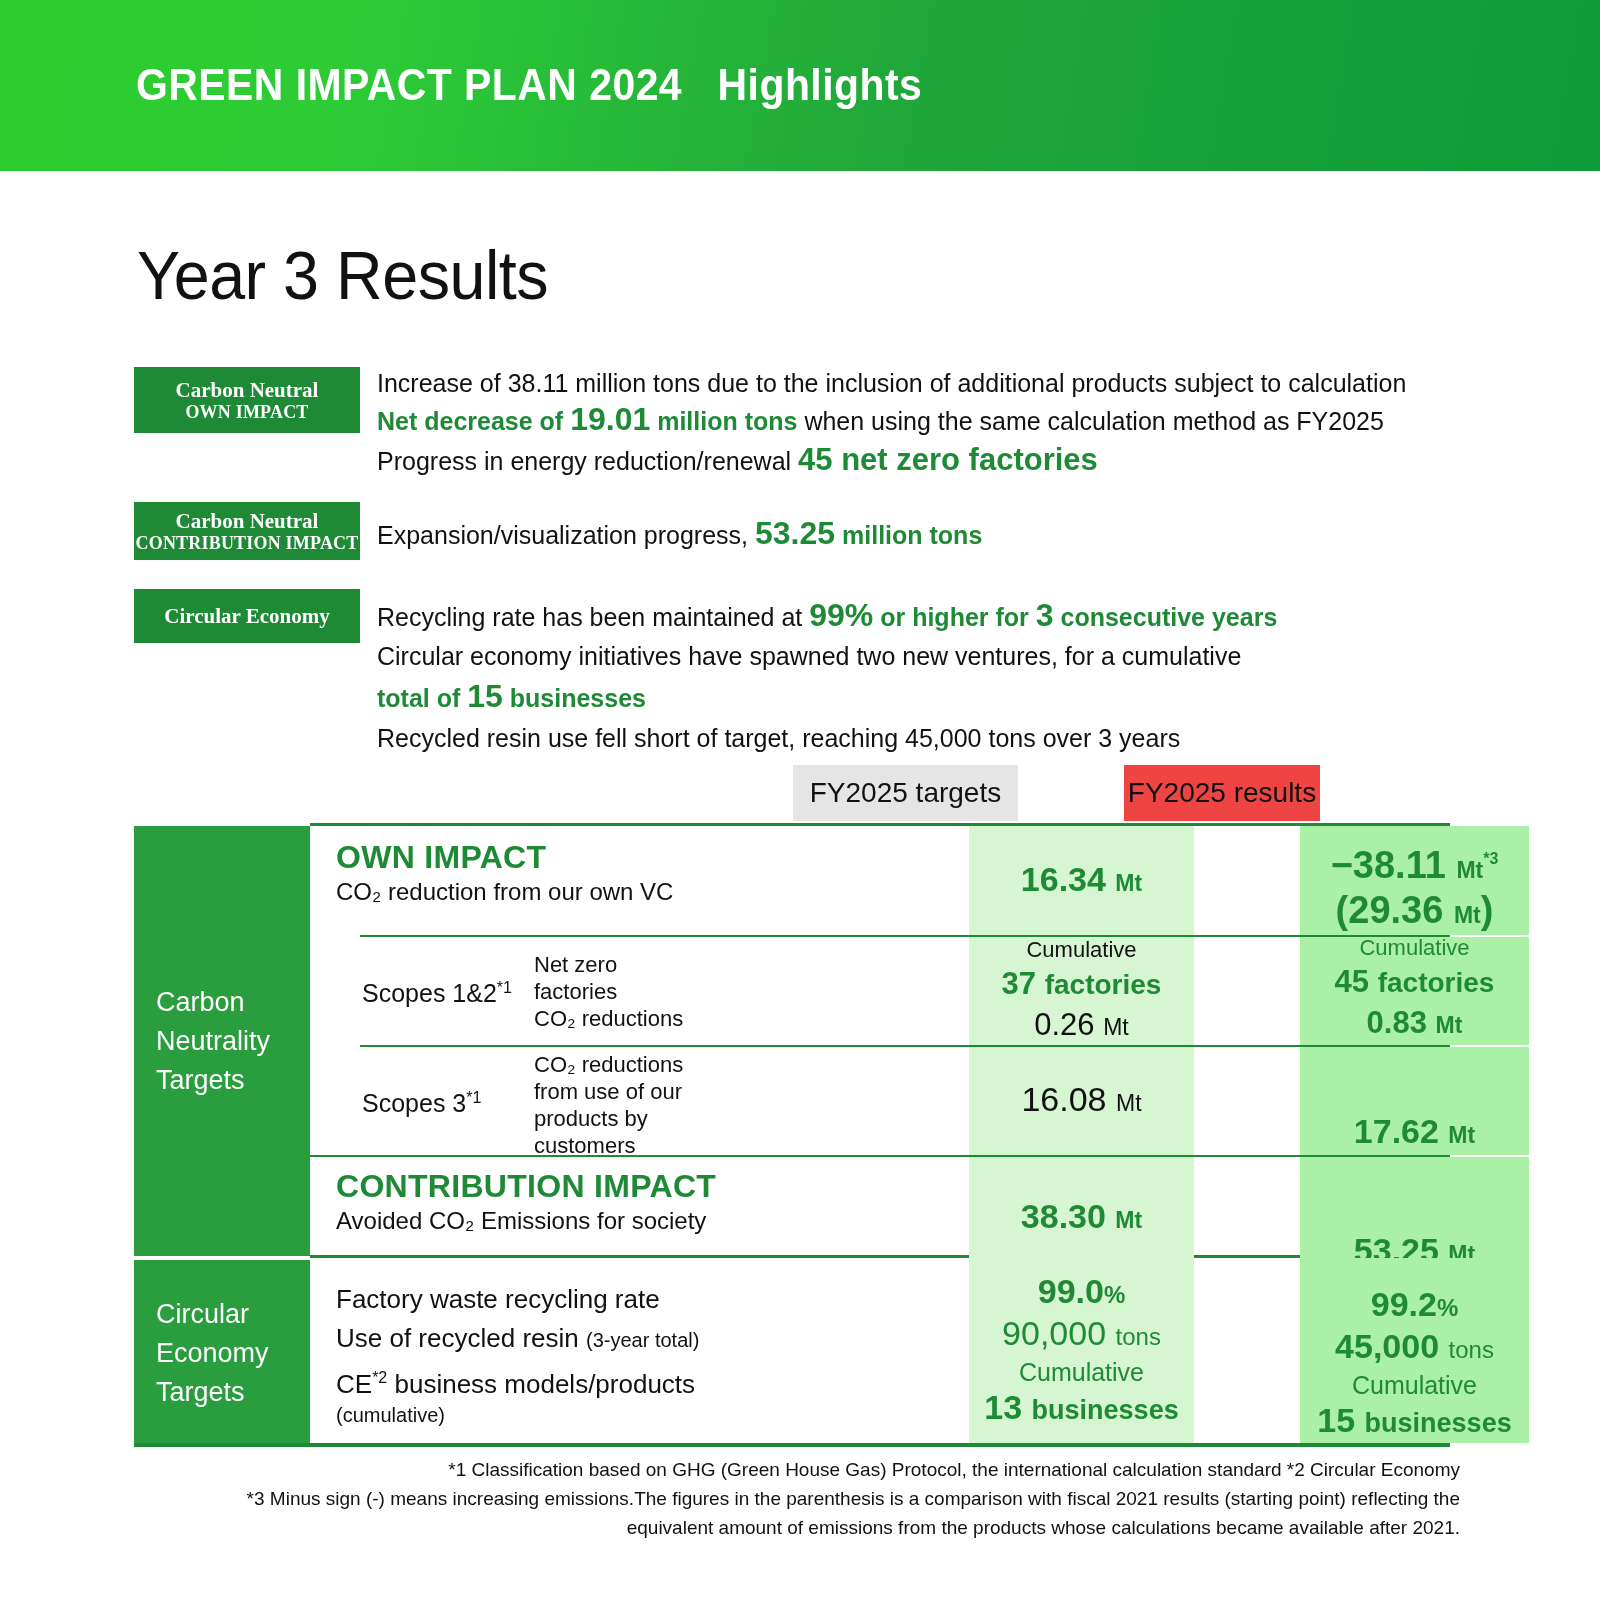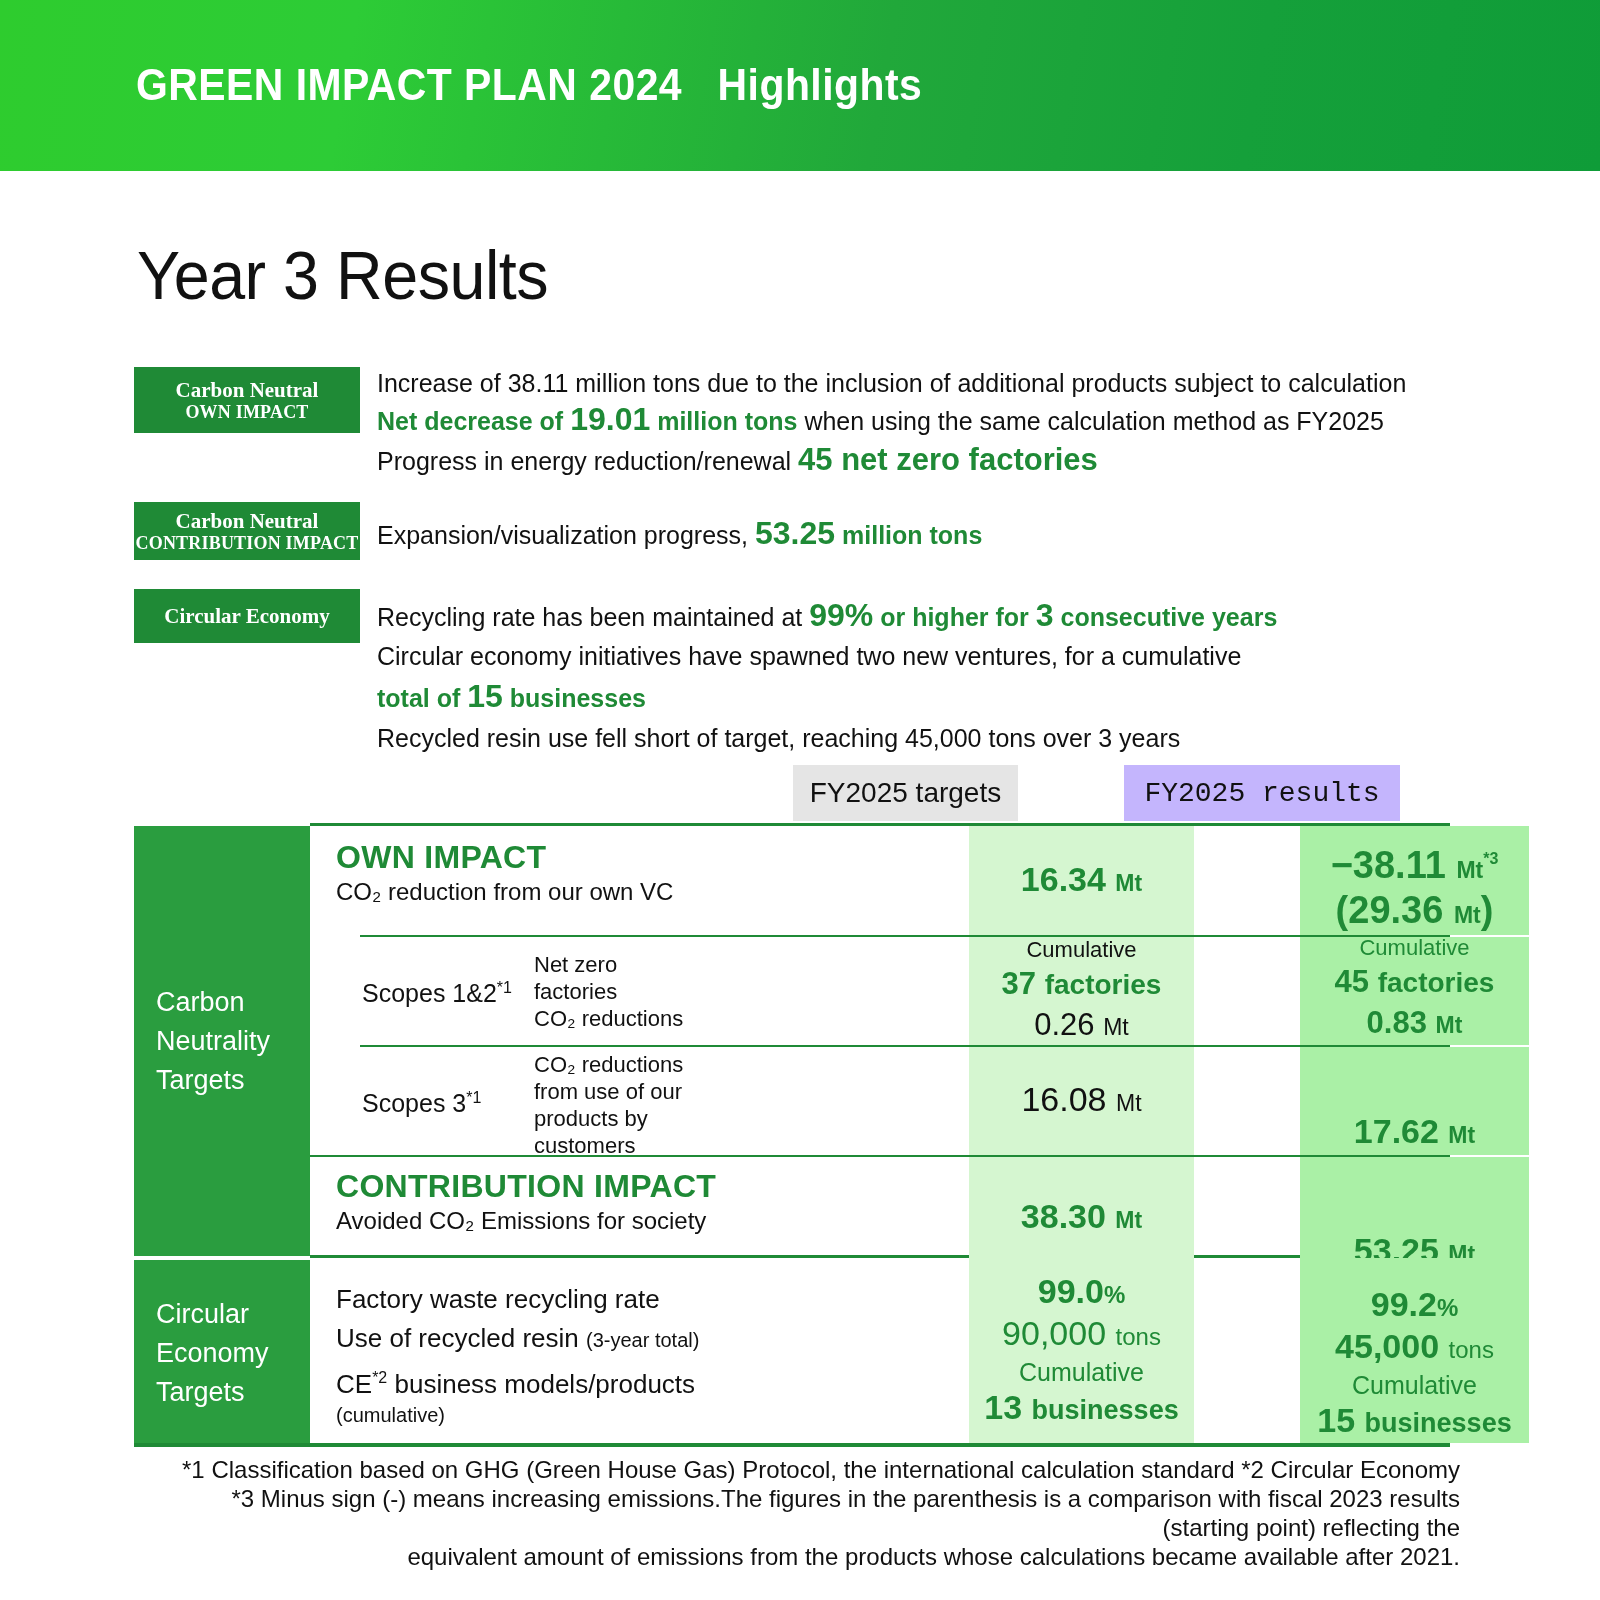--- a/index.html
+++ b/index.html
@@ -57,21 +57,21 @@
   .gbig{color:#1f8a36;font-weight:700;font-size:31px;}
   .gnum{color:#1f8a36;font-weight:700;font-size:32px;}
 
   
   .colhead{
     position:absolute;top:765px;height:56px;
     display:flex;align-items:center;justify-content:center;
     font-size:28px;color:#111;
   }
   .colhead.t{left:793px;width:225px;background:#e5e5e5;}
-  .colhead.r{left:1124px;width:276px;background:#c4b5fd;font-family:Liberation Mono, monospace;}
+  .colhead.r{left:1124px;width:196px;background:#ef4444;}
 
   
   .table{position:absolute;left:134px;top:823px;width:1316px;height:623px;}
 
   .cat{
     position:absolute;left:0;width:176px;
     background:#2a9d3f;color:#fff;
     font-size:27px;line-height:39px;
     display:flex;align-items:center;
     padding-left:22px;box-sizing:border-box;
@@ -99,21 +99,21 @@
   .val .u{font-size:23px;font-weight:700;}
   .val-blk{font-size:34px;font-weight:400;color:#111;line-height:40px;white-space:nowrap;}
   .val-blk .u{font-size:23px;}
   .cum{font-size:22px;color:#111;line-height:28px;}
   .cum-g{font-size:22px;color:#1f8a36;line-height:28px;}
   .sup{font-size:16px;vertical-align:super;}
 
   
   .notes{
     position:absolute;left:140px;top:1455px;width:1320px;
-    text-align:right;font-size:24px;line-height:29px;color:#111;
+    text-align:right;font-size:19px;line-height:29px;color:#111;
   }
 </style>
 </head>
 <body>
 
 <div class="banner">
   <div class="banner-title">GREEN IMPACT PLAN 2024   Highlights</div>
 </div>
 
 <div class="page-title">Year 3 Results</div>
@@ -324,15 +324,15 @@
       <div class="val" style="font-size:34px;line-height:39px;">
         <span>15</span>
         <span style="font-size:27px;">businesses</span>
       </div>
     </div>
   </div>
 </div>
 
 <div class="notes">
   <div>*1  Classification based on  GHG (Green House Gas) Protocol, the international calculation standard   *2  Circular Economy</div>
-  <div>*3 Minus sign (-) means increasing emissions.The figures in the parenthesis is a comparison with fiscal 2023 results (starting point) reflecting the</div>
+  <div>*3 Minus sign (-) means increasing emissions.The figures in the parenthesis is a comparison with fiscal 2021 results (starting point) reflecting the</div>
   <div>equivalent amount of emissions from the products whose calculations became available after 2021.</div>
 </div>
 
 </body></html>

